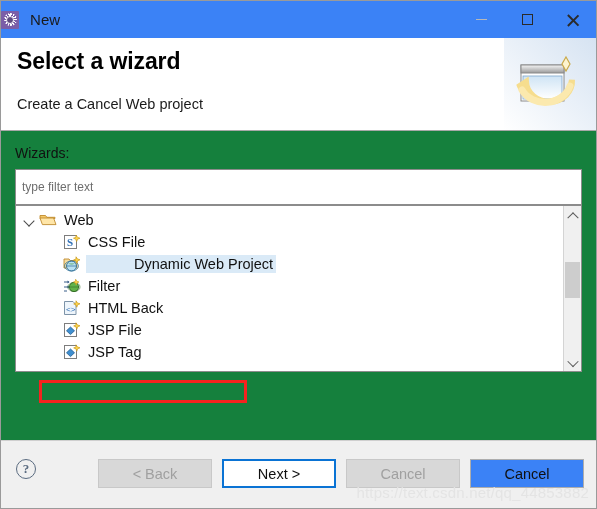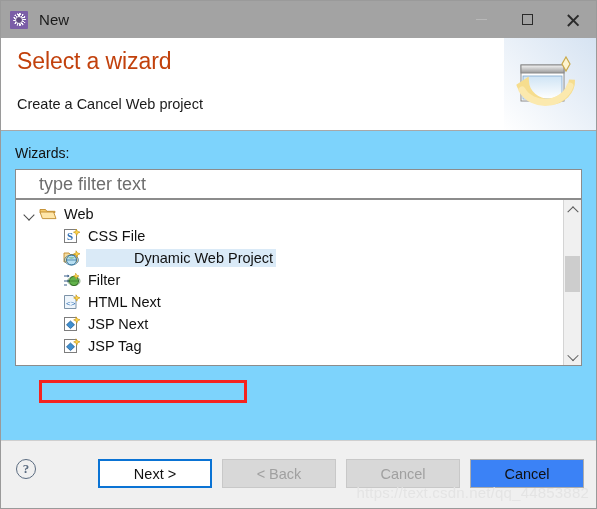--- a/index.html
+++ b/index.html
@@ -22,24 +22,23 @@
     box-sizing: border-box;
     border: 1px solid #9a9a9a;
     background: #f0f0f0;
     overflow: hidden;
   }
 
   
   .titlebar {
     position: relative;
     height: 37px;
-    background: #a3a3a3;
-    display: flex;
-    align-items: center;
-    padding-left: 9px;
+    background: #3b82f6;
+    display: flex;
+    align-items: center;
     box-sizing: border-box;
   }
   .app-icon {
     width: 18px;
     height: 18px;
     background: #7b5ea7;
     border-radius: 1px;
     position: relative;
     flex: 0 0 auto;
     display: flex;
@@ -120,61 +119,61 @@
     height: 93px;
     background: #ffffff;
     border-bottom: 1px solid #a8a8a8;
     box-sizing: border-box;
     padding: 10px 0 0 16px;
     overflow: hidden;
   }
   .header h1 {
     margin: 0;
     font-size: 23px;
-    font-weight: normal;
-    color: #c2410c;
+    font-weight: bold;
+    color: #000000;
     letter-spacing: -0.1px;
   }
   .header .subtitle {
     margin-top: 21px;
     font-size: 14.5px;
     color: #1a1a1a;
   }
   .wizard-banner {
     position: absolute;
     right: 0px;
     top: 0px;
     width: 92px;
     height: 93px;
     overflow: hidden;
   }
 
   
   .body-area {
-    background: #7dd3fc;
+    background: #15803d;
     padding: 14px 14px 0 14px;
     box-sizing: border-box;
     height: 339px;
     position: relative;
   }
   .wizards-label {
     font-size: 14px;
     color: #111111;
     margin-bottom: 8px;
   }
   .filter-input {
     width: 100%;
-    height: 30px;
+    height: 36px;
     box-sizing: border-box;
     border: 1px solid #8c8c8c;
     background: #ffffff;
     font-family: "Liberation Sans", sans-serif;
-    font-size: 18px;
+    font-size: 12px;
     color: #6e6e6e;
-    padding: 0 23px;
+    padding: 0 6px;
     outline: none;
     display: block;
   }
   .filter-input::placeholder { color: #6e6e6e; opacity: 1; }
 
   .tree-wrap {
     height: 167px;
     border: 1px solid #8c8c8c;
     background: #ffffff;
     box-sizing: border-box;
@@ -482,32 +481,32 @@
         </div>
 
         <div class="tree-row child">
           <span class="ticon">
             <svg width="18" height="16" viewBox="0 0 18 16">
               <path d="M1.5 1.5 h8.5 l3 3 v10 h-11.5 z" fill="#eef5fb" stroke="#7d93a8" stroke-width="1"></path>
               <text x="3" y="11.5" font-family="Liberation Mono, monospace" font-size="8" fill="#2f6fb5">&lt;&gt;</text>
               <path d="M13 0.8 l1.5 2.2 L17 3.8 l-2.4 1 L13.8 7.2 L13 4.9 L10.7 3.9 L13 3 Z" fill="#ffd54a" stroke="#c79a1c" stroke-width="0.7"></path>
             </svg>
           </span>
-          <span class="row-label">HTML Next</span>
+          <span class="row-label">HTML Back</span>
         </div>
 
         <div class="tree-row child">
           <span class="ticon">
             <svg width="18" height="16" viewBox="0 0 18 16">
               <rect x="1.5" y="1.5" width="12" height="13" fill="#ffffff" stroke="#7d7d7d" stroke-width="1"></rect>
               <path d="M7.5 5 L11.5 8.8 L7.5 12.6 L3.5 8.8 Z" fill="#3f8fd0" stroke="#1f5a8f" stroke-width="0.8"></path>
               <path d="M13 0.8 l1.5 2.2 L17 3.8 l-2.4 1 L13.8 7.2 L13 4.9 L10.7 3.9 L13 3 Z" fill="#ffd54a" stroke="#c79a1c" stroke-width="0.7"></path>
             </svg>
           </span>
-          <span class="row-label">JSP Next</span>
+          <span class="row-label">JSP File</span>
         </div>
 
         <div class="tree-row child">
           <span class="ticon">
             <svg width="18" height="16" viewBox="0 0 18 16">
               <rect x="1.5" y="1.5" width="12" height="13" fill="#ffffff" stroke="#7d7d7d" stroke-width="1"></rect>
               <path d="M7.5 5 L11.5 8.8 L7.5 12.6 L3.5 8.8 Z" fill="#3f8fd0" stroke="#1f5a8f" stroke-width="0.8"></path>
               <path d="M13 0.8 l1.5 2.2 L17 3.8 l-2.4 1 L13.8 7.2 L13 4.9 L10.7 3.9 L13 3 Z" fill="#ffd54a" stroke="#c79a1c" stroke-width="0.7"></path>
             </svg>
           </span>
@@ -528,22 +527,22 @@
       </div>
     </div>
 
     <div class="red-box"></div>
   </div>
 
   <div class="footer">
     <div class="help-icon">?</div>
 
     <div class="btn-row">
+      <div class="btn disabled">&lt; Back</div>
       <div class="btn primary">Next &gt;</div>
-      <div class="btn disabled">&lt; Back</div>
       <div class="btn disabled">Cancel</div>
       <div class="btn plain">Cancel</div>
     </div>
 
     <div class="watermark">https://text.csdn.net/qq_44853882</div>
   </div>
 
 </div>
 
 </body></html>

